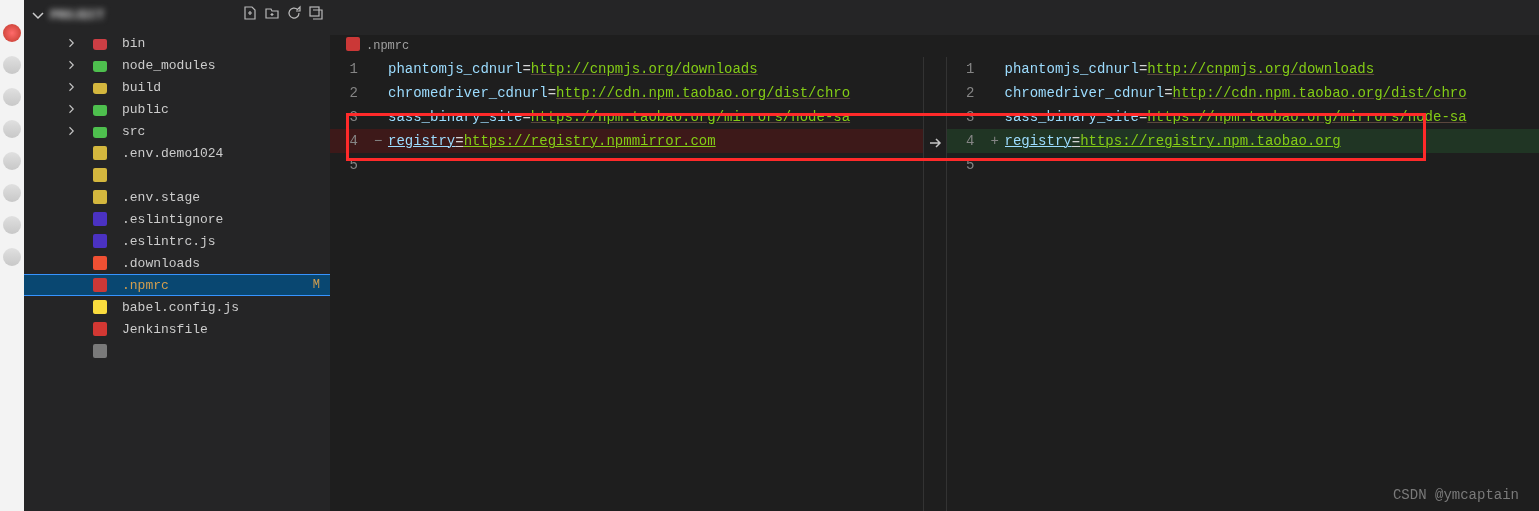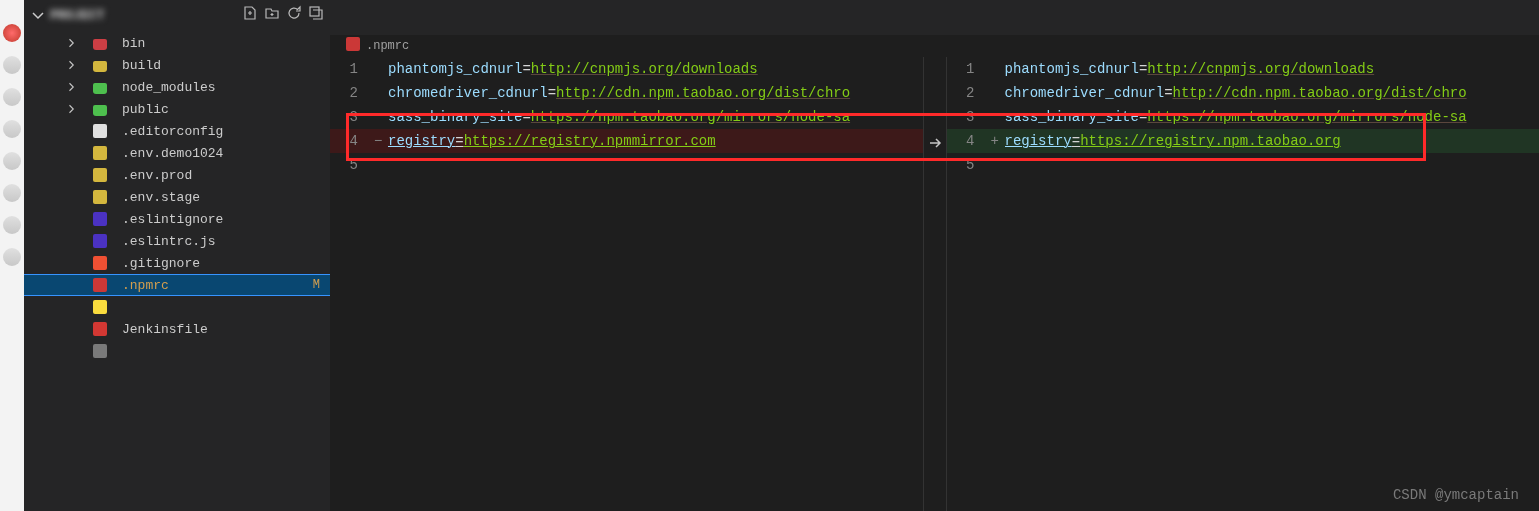--- a/index.html
+++ b/index.html
@@ -226,66 +226,69 @@
         </span>
         <span class="flabel">bin</span>
       </div>
       <div class="tree-row depth-2">
         <span class="twisty">
           <svg width="12" height="12" viewBox="0 0 16 16" fill="none" stroke="currentColor" stroke-width="1.5">
             <path d="M6 3l5 5-5 5"></path>
           </svg>
         </span>
         <span class="ficon">
+          <span class="ic" style="background: rgb(78, 192, 78); border-radius: 2px 2px 3px 3px; height: 11px; margin-top: 2px;"></span>
+        </span>
+        <span class="flabel">node_modules</span>
+      </div>
+      <div class="tree-row depth-2">
+        <span class="twisty">
+          <svg width="12" height="12" viewBox="0 0 16 16" fill="none" stroke="currentColor" stroke-width="1.5">
+            <path d="M6 3l5 5-5 5"></path>
+          </svg>
+        </span>
+        <span class="ficon">
           <span class="ic" style="background: rgb(212, 183, 62); border-radius: 2px 2px 3px 3px; height: 11px; margin-top: 2px;"></span>
         </span>
         <span class="flabel">build</span>
       </div>
       <div class="tree-row depth-2">
         <span class="twisty">
           <svg width="12" height="12" viewBox="0 0 16 16" fill="none" stroke="currentColor" stroke-width="1.5">
             <path d="M6 3l5 5-5 5"></path>
           </svg>
         </span>
         <span class="ficon">
           <span class="ic" style="background: rgb(78, 192, 78); border-radius: 2px 2px 3px 3px; height: 11px; margin-top: 2px;"></span>
         </span>
-        <span class="flabel">node_modules</span>
+        <span class="flabel">public</span>
       </div>
       <div class="tree-row depth-2">
         <span class="twisty">
           <svg width="12" height="12" viewBox="0 0 16 16" fill="none" stroke="currentColor" stroke-width="1.5">
             <path d="M6 3l5 5-5 5"></path>
           </svg>
         </span>
         <span class="ficon">
           <span class="ic" style="background: rgb(78, 192, 78); border-radius: 2px 2px 3px 3px; height: 11px; margin-top: 2px;"></span>
         </span>
-        <span class="flabel">public</span>
-      </div>
-      <div class="tree-row depth-2">
-        <span class="twisty"></span>
-        <span class="ficon">
-          <span class="ic" style="background: rgb(224, 224, 224);"></span>
-        </span>
-        <span class="flabel">.editorconfig</span>
+        <span class="flabel">src</span>
       </div>
       <div class="tree-row depth-2">
         <span class="twisty"></span>
         <span class="ficon">
           <span class="ic" style="background: rgb(212, 183, 62);"></span>
         </span>
         <span class="flabel">.env.demo1024</span>
       </div>
       <div class="tree-row depth-2">
         <span class="twisty"></span>
         <span class="ficon">
           <span class="ic" style="background: rgb(212, 183, 62);"></span>
         </span>
-        <span class="flabel">.env.prod</span>
       </div>
       <div class="tree-row depth-2">
         <span class="twisty"></span>
         <span class="ficon">
           <span class="ic" style="background: rgb(212, 183, 62);"></span>
         </span>
         <span class="flabel">.env.stage</span>
       </div>
       <div class="tree-row depth-2">
         <span class="twisty"></span>
@@ -299,35 +302,36 @@
         <span class="ficon">
           <span class="ic" style="background: rgb(75, 50, 195);"></span>
         </span>
         <span class="flabel">.eslintrc.js</span>
       </div>
       <div class="tree-row depth-2">
         <span class="twisty"></span>
         <span class="ficon">
           <span class="ic" style="background: rgb(240, 80, 51);"></span>
         </span>
-        <span class="flabel">.gitignore</span>
+        <span class="flabel">.downloads</span>
       </div>
       <div class="tree-row depth-2 selected">
         <span class="twisty"></span>
         <span class="ficon">
           <span class="ic" style="background: rgb(203, 56, 55);"></span>
         </span>
         <span class="flabel" style="color: rgb(211, 158, 78);">.npmrc</span>
         <span class="badge">M</span>
       </div>
       <div class="tree-row depth-2">
         <span class="twisty"></span>
         <span class="ficon">
           <span class="ic" style="background: rgb(249, 220, 62);"></span>
         </span>
+        <span class="flabel">babel.config.js</span>
       </div>
       <div class="tree-row depth-2">
         <span class="twisty"></span>
         <span class="ficon">
           <span class="ic" style="background: rgb(211, 56, 51);"></span>
         </span>
         <span class="flabel">Jenkinsfile</span>
       </div>
       <div class="tree-row depth-2">
         <span class="twisty"></span>

